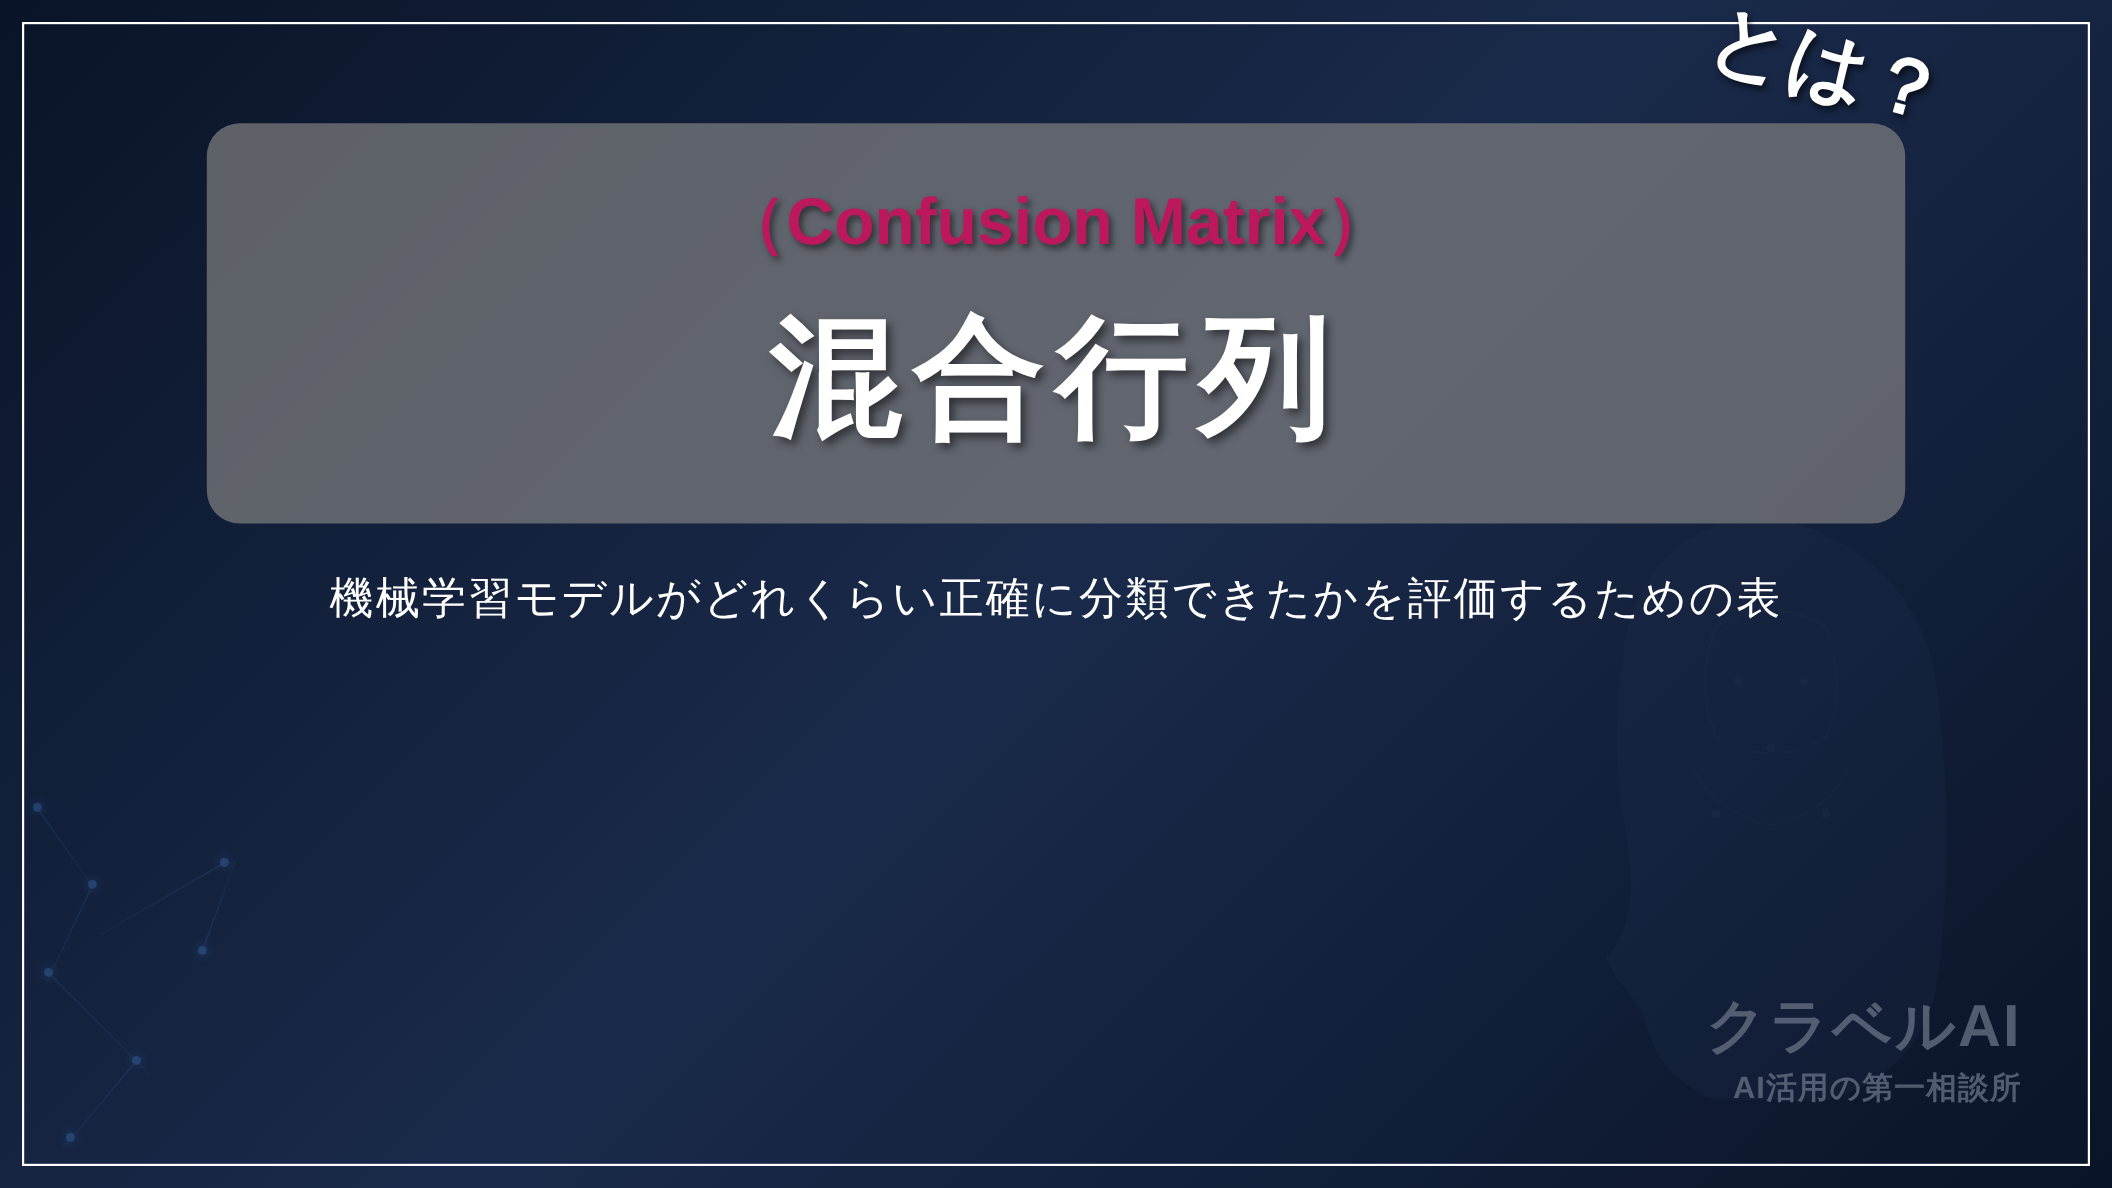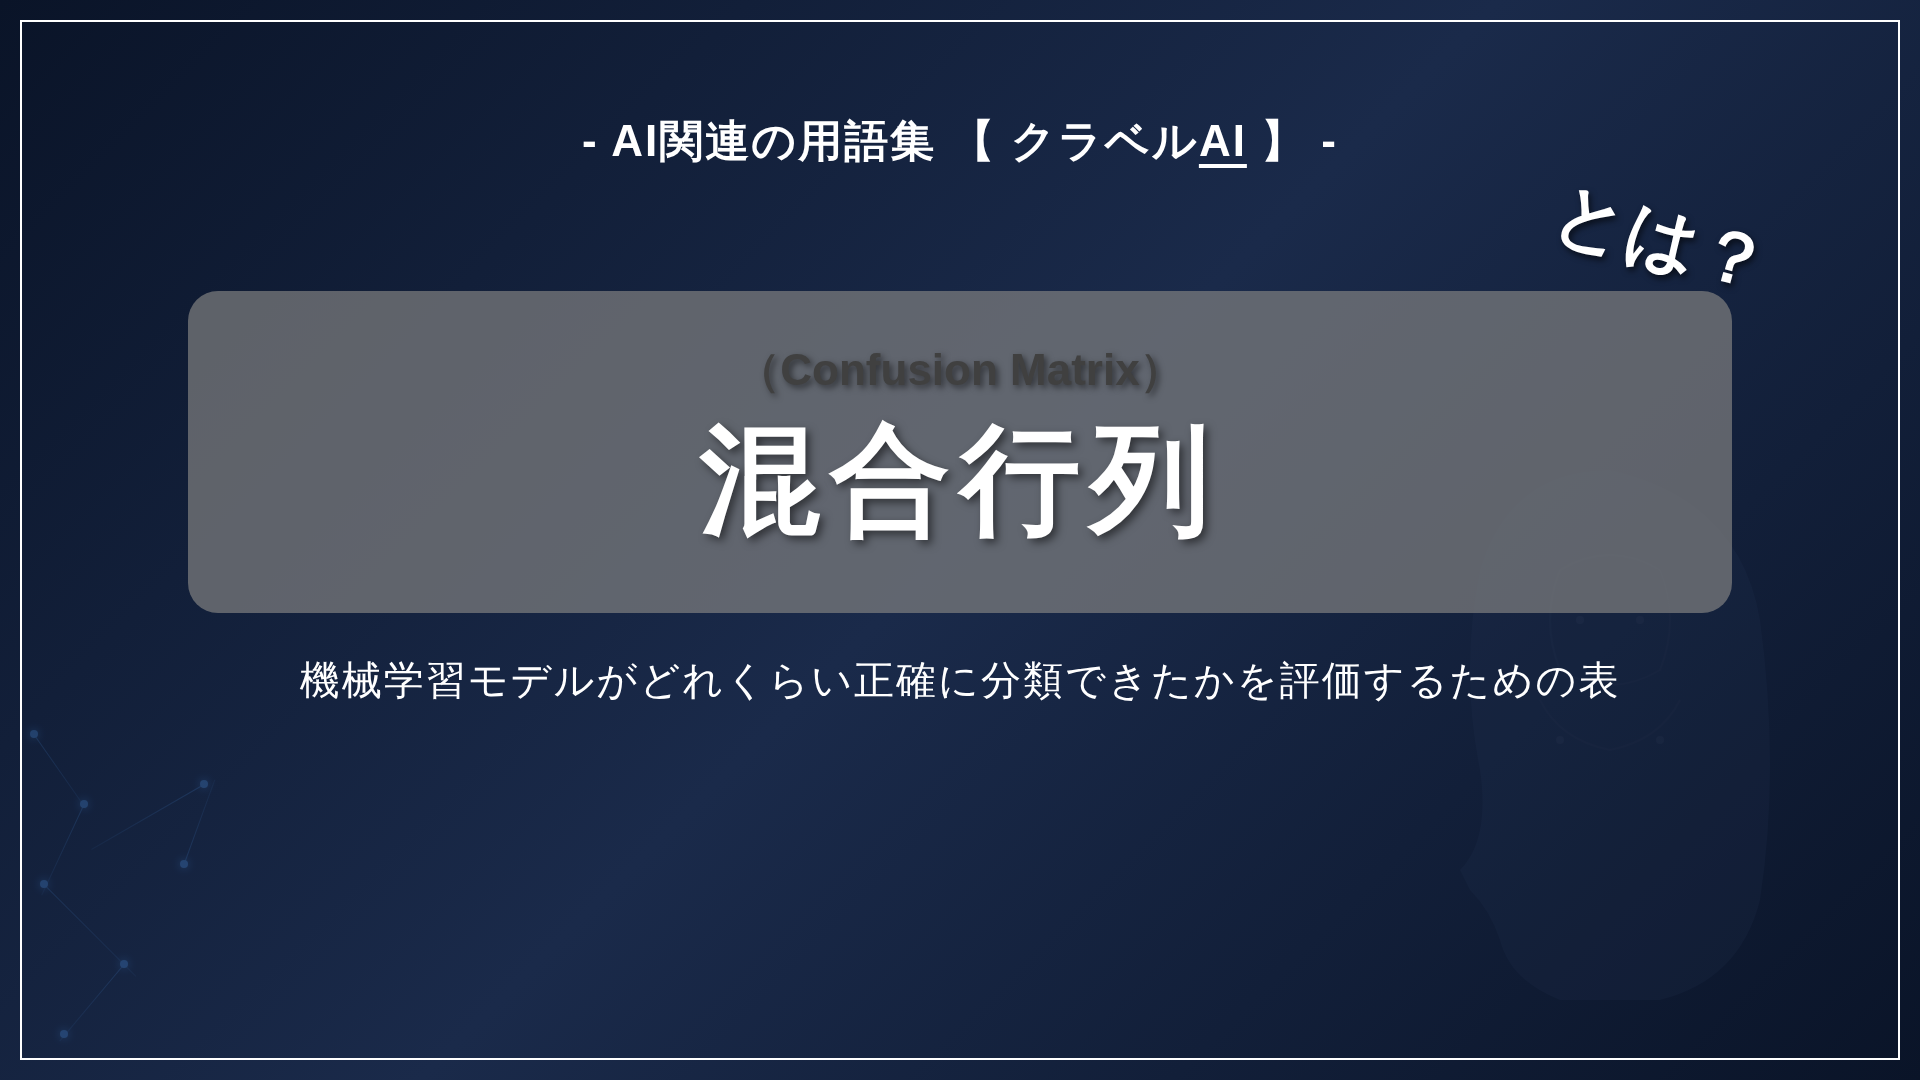--- a/index.html
+++ b/index.html
@@ -76,23 +76,24 @@
     }
     .main-box {
       position: relative;
       background: rgba(128, 128, 128, 0.7);
       border-radius: 30px;
       padding: 50px 80px;
       width: 85%;
       text-align: center;
     }
     .english-label {
-      color: #404040;
-      font-size: 44px;
+      color: #be185d;
+      font-size: 60px;
       font-weight: bold;
+      margin-bottom: 20px;
       text-shadow: 3px 3px 6px rgba(0,0,0,0.5);
     }
     .japanese-title {
       color: #ffffff;
       font-size: 120px;
       font-weight: bold;
       letter-spacing: 10px;
       text-shadow: 4px 4px 8px rgba(0,0,0,0.5);
     }
     .toha-badge {
@@ -159,27 +160,28 @@
     <circle cx="280" cy="200" r="4" fill="#4a5a7a"></circle>
     <circle cx="250" cy="260" r="4" fill="#4a5a7a"></circle>
     <circle cx="200" cy="320" r="4" fill="#4a5a7a"></circle>
     <circle cx="300" cy="320" r="4" fill="#4a5a7a"></circle>
   </svg>
 </div>
 
 <div class="outer-frame">
   <div class="content">
 
-    <div class="header-title">
-      <span>- AI関連の用語集 【 クラベル</span><span class="ai-underline">AI</span><span> 】 -</span>
-    </div>
 
     <div class="main-box">
       <div class="toha-badge">とは？</div>
       <div class="english-label">（Confusion Matrix）</div>
       <div class="japanese-title">混合行列</div>
     </div>
 
     <div class="description">機械学習モデルがどれくらい正確に分類できたかを評価するための表</div>
 
   </div>
 
+  <div class="brand-footer">
+    <div class="brand-name">クラベルAI</div>
+    <div class="brand-tagline">AI活用の第一相談所</div>
+  </div>
 </div>
 
 </body></html>

